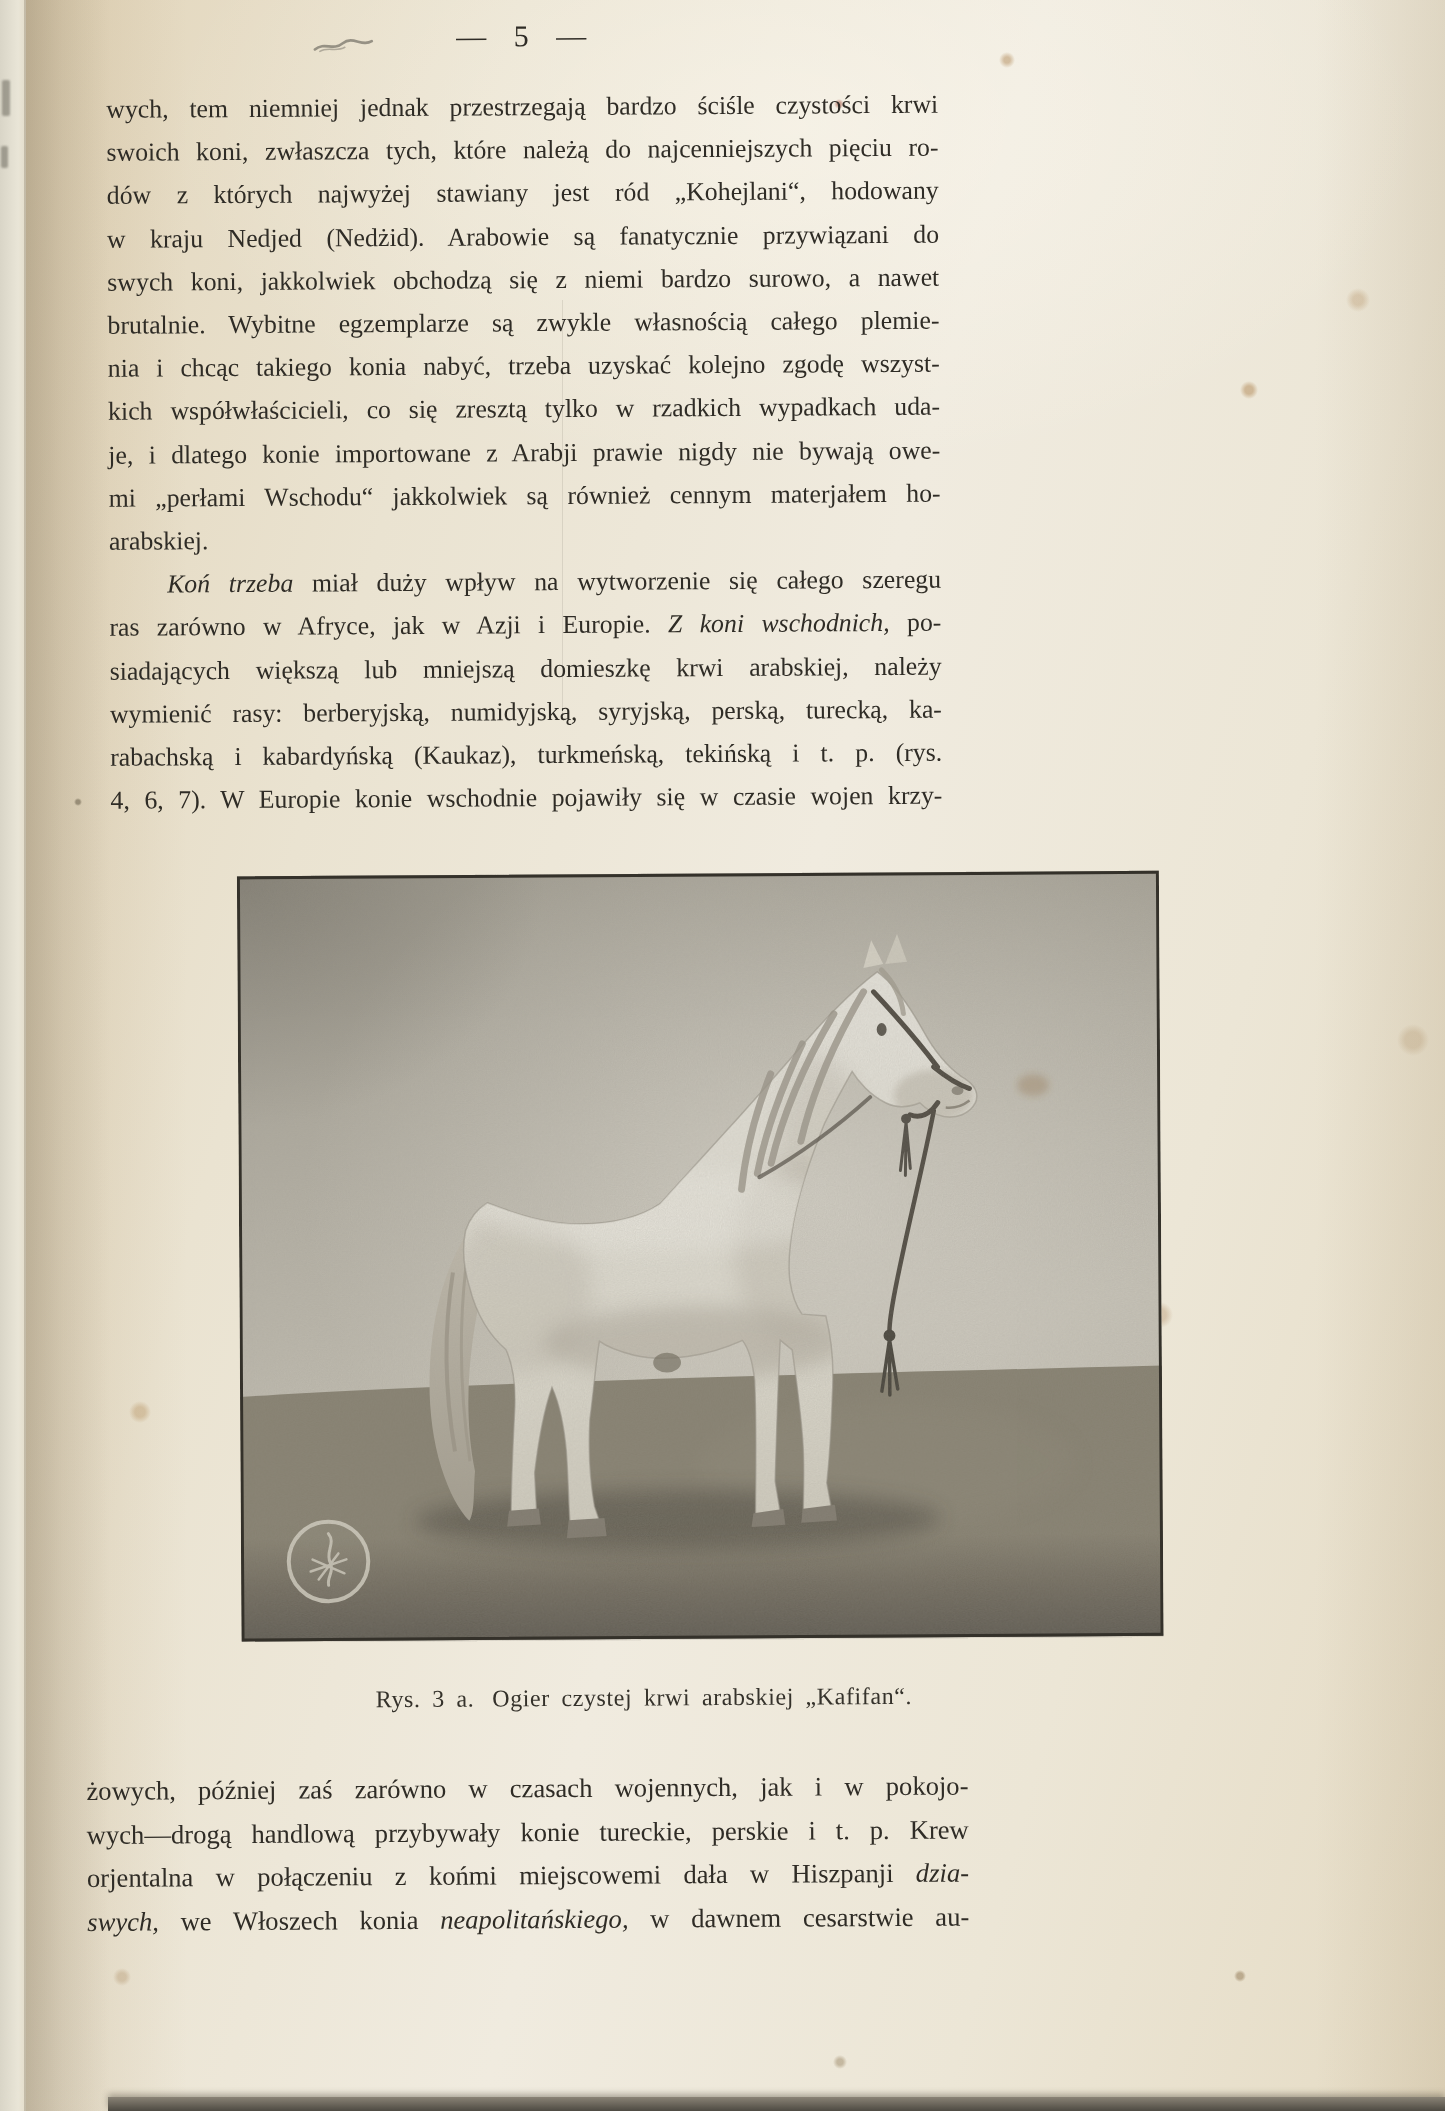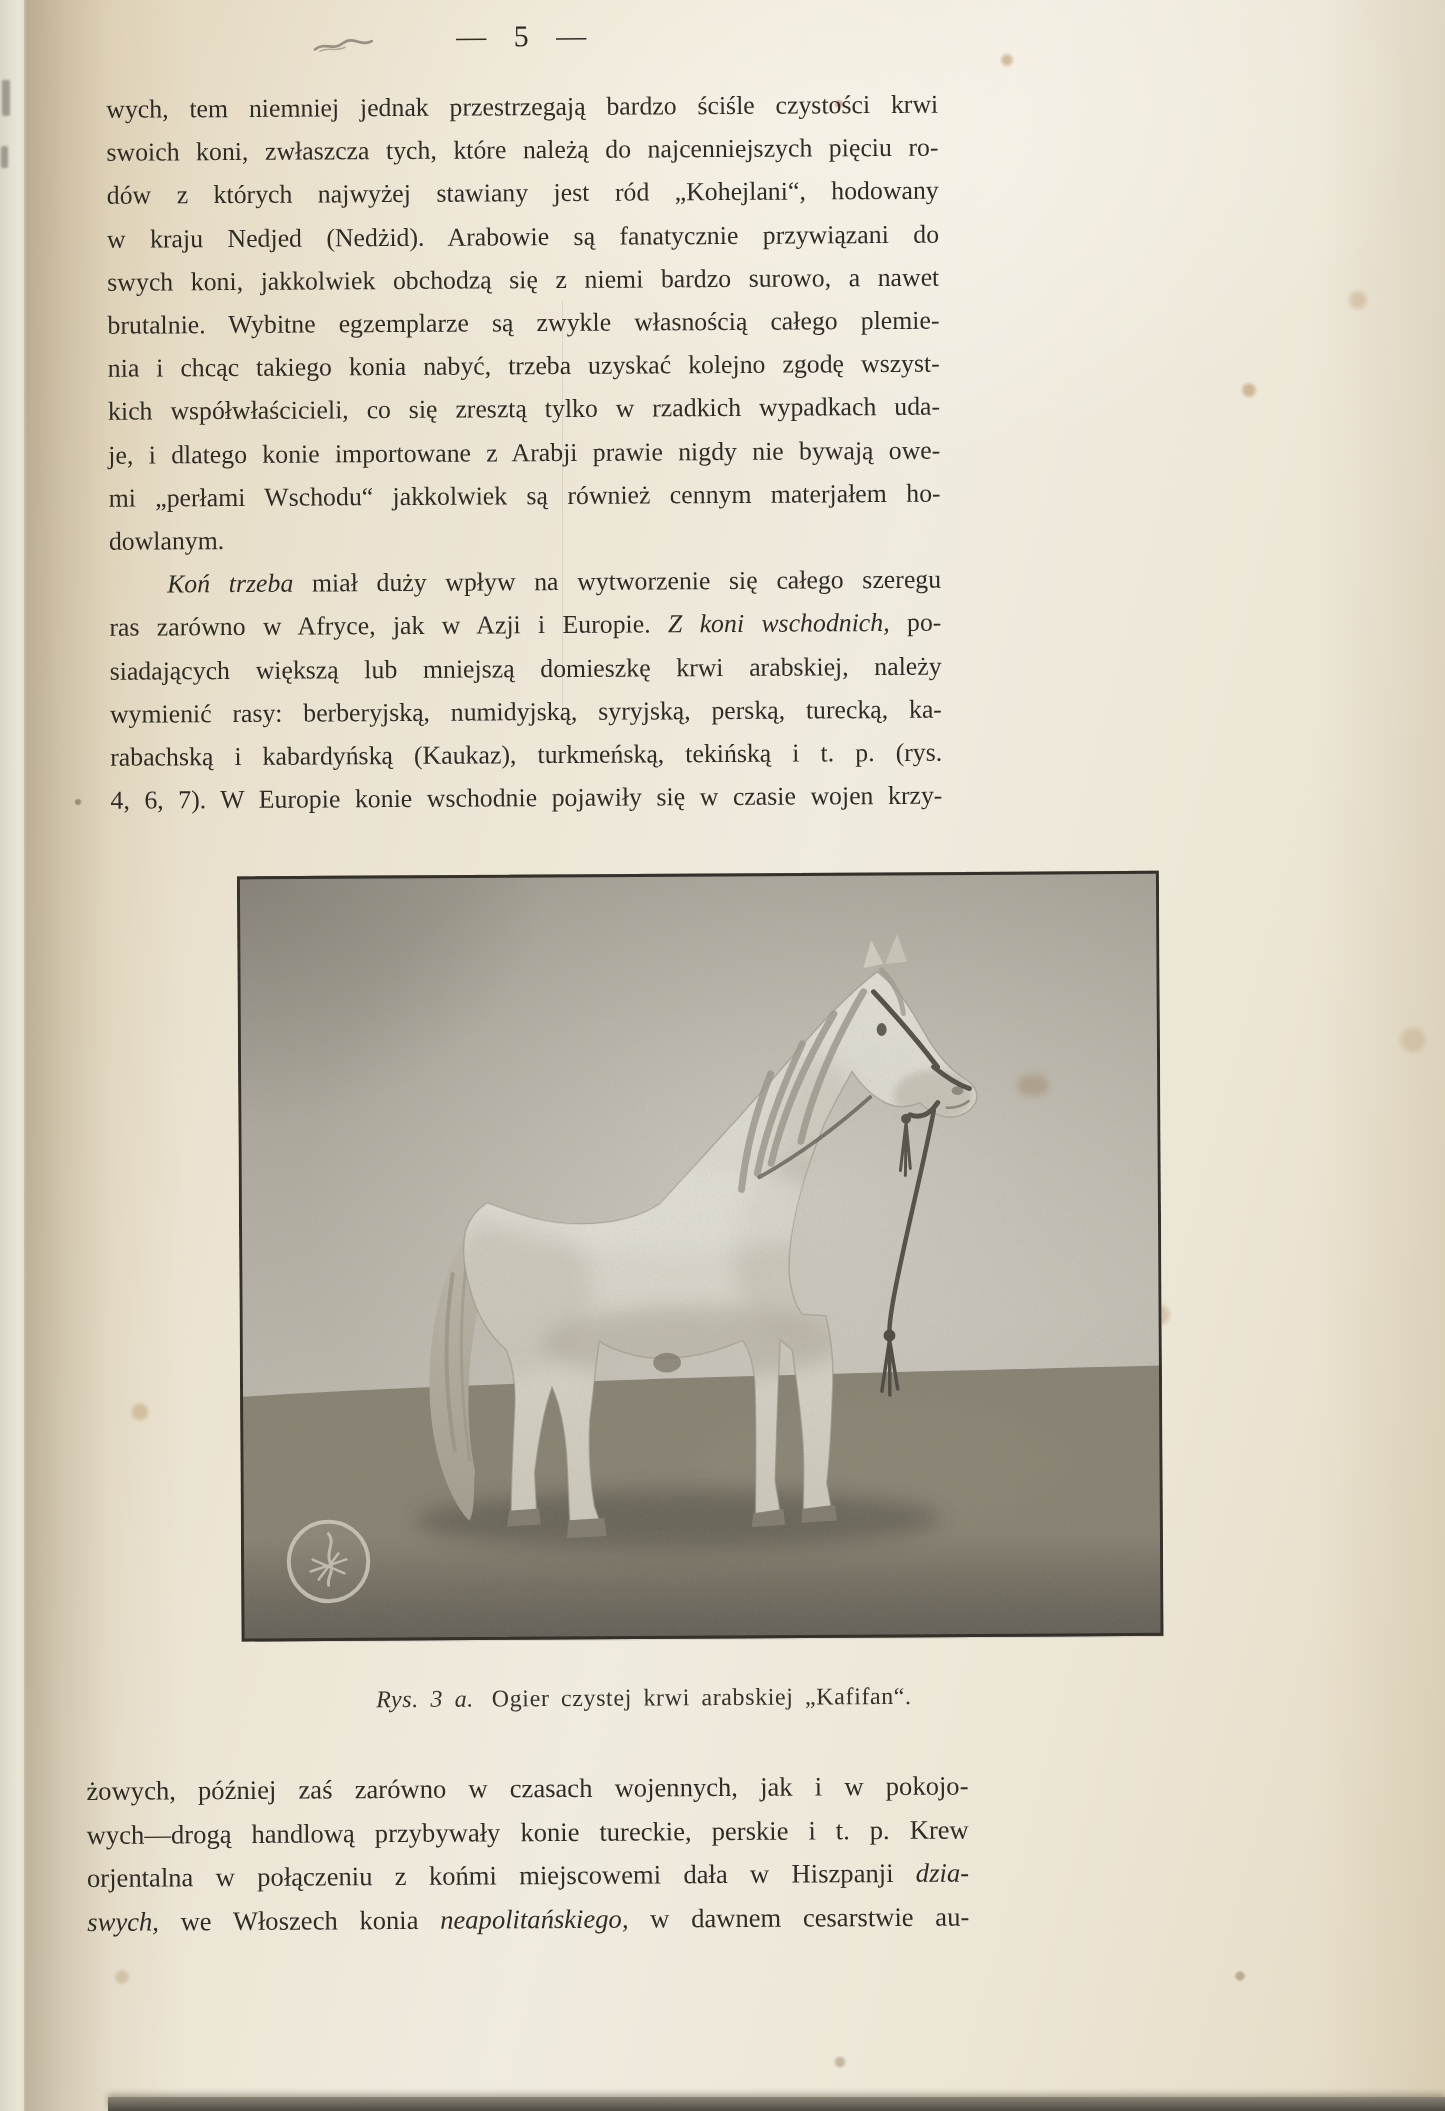--- a/index.html
+++ b/index.html
@@ -56,21 +56,21 @@
   }
   .line.last{text-align-last:left;}
   .line.indent{padding-left:58px;}
   .it{font-style:italic;}
   .figure{position:absolute;left:238px;top:872px;width:922px;height:768px;margin:0;}
   .figure svg{display:block;width:100%;height:100%;}
   .caption{
     position:absolute;left:160px;top:1684px;width:960px;
     text-align:center;font-size:24px;letter-spacing:.6px;word-spacing:5px;color:#35322b;
   }
-  .caption .cap-label{margin-right:18px;font-style:italic;}
+  .caption .cap-label{margin-right:18px;}
   .scan-edge{
     position:absolute;left:108px;right:0;bottom:0;height:14px;
     background:linear-gradient(to bottom,#8a8376,#4d4a42);
     box-shadow:0 -3px 6px rgba(90,85,72,.45);
   }
 </style>
 </head>
 <body>
 
 <div class="page">
@@ -97,21 +97,21 @@
         <div class="line"><span>wych, tem niemniej jednak przestrzegają bardzo ściśle czystości krwi</span></div>
         <div class="line"><span>swoich koni, zwłaszcza tych, które należą do najcenniejszych pięciu ro-</span></div>
         <div class="line"><span>dów z których najwyżej stawiany jest ród „Kohejlani“, hodowany</span></div>
         <div class="line"><span>w kraju Nedjed (Nedżid). Arabowie są fanatycznie przywiązani do</span></div>
         <div class="line"><span>swych koni, jakkolwiek obchodzą się z niemi bardzo surowo, a nawet</span></div>
         <div class="line"><span>brutalnie. Wybitne egzemplarze są zwykle własnością całego plemie-</span></div>
         <div class="line"><span>nia i chcąc takiego konia nabyć, trzeba uzyskać kolejno zgodę wszyst-</span></div>
         <div class="line"><span>kich współwłaścicieli, co się zresztą tylko w rzadkich wypadkach uda-</span></div>
         <div class="line"><span>je, i dlatego konie importowane z Arabji prawie nigdy nie bywają owe-</span></div>
         <div class="line"><span>mi „perłami Wschodu“ jakkolwiek są również cennym materjałem ho-</span></div>
-        <div class="line last"><span>dowlanym.</span></div>
+        <div class="line last"><span>arabskiej.</span></div>
         <div class="line indent"><span class="it">Koń trzeba</span><span> miał duży wpływ na wytworzenie się całego szeregu</span></div>
         <div class="line"><span>ras zarówno w Afryce, jak w Azji i Europie. </span><span class="it">Z koni wschodnich,</span><span> po-</span></div>
         <div class="line"><span>siadających większą lub mniejszą domieszkę krwi arabskiej, należy</span></div>
         <div class="line"><span>wymienić rasy: berberyjską, numidyjską, syryjską, perską, turecką, ka-</span></div>
         <div class="line"><span>rabachską i kabardyńską (Kaukaz), turkmeńską, tekińską i t. p. (rys.</span></div>
         <div class="line"><span>4, 6, 7). W Europie konie wschodnie pojawiły się w czasie wojen krzy-</span></div>
       </div>
 
     <figure class="figure">
       <svg viewBox="0 0 928 770" role="img">

